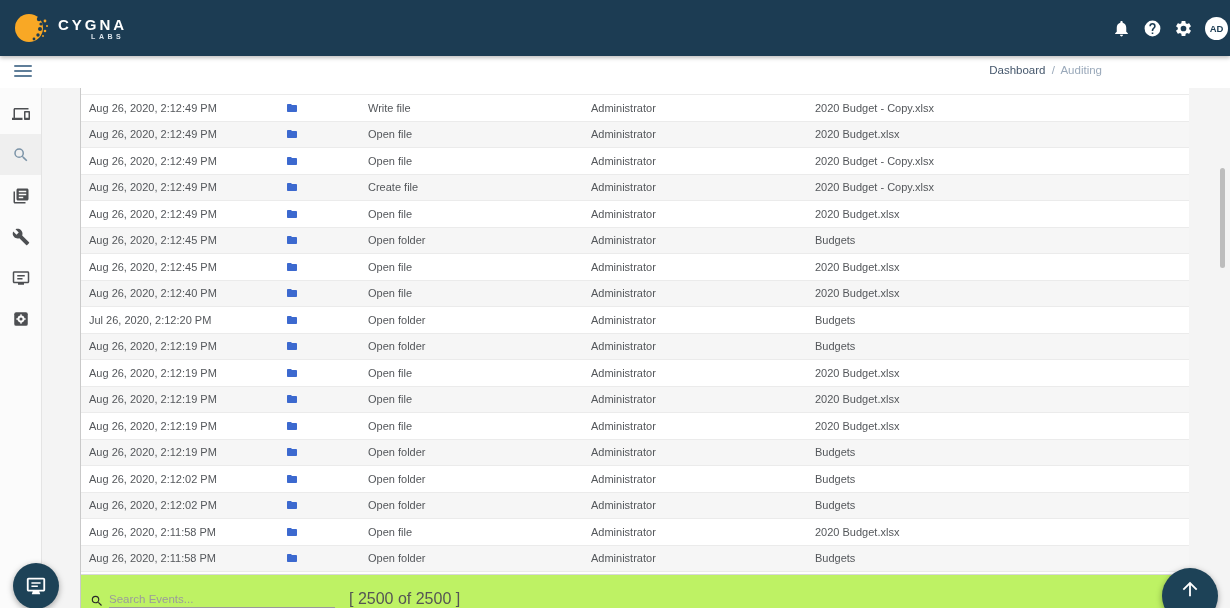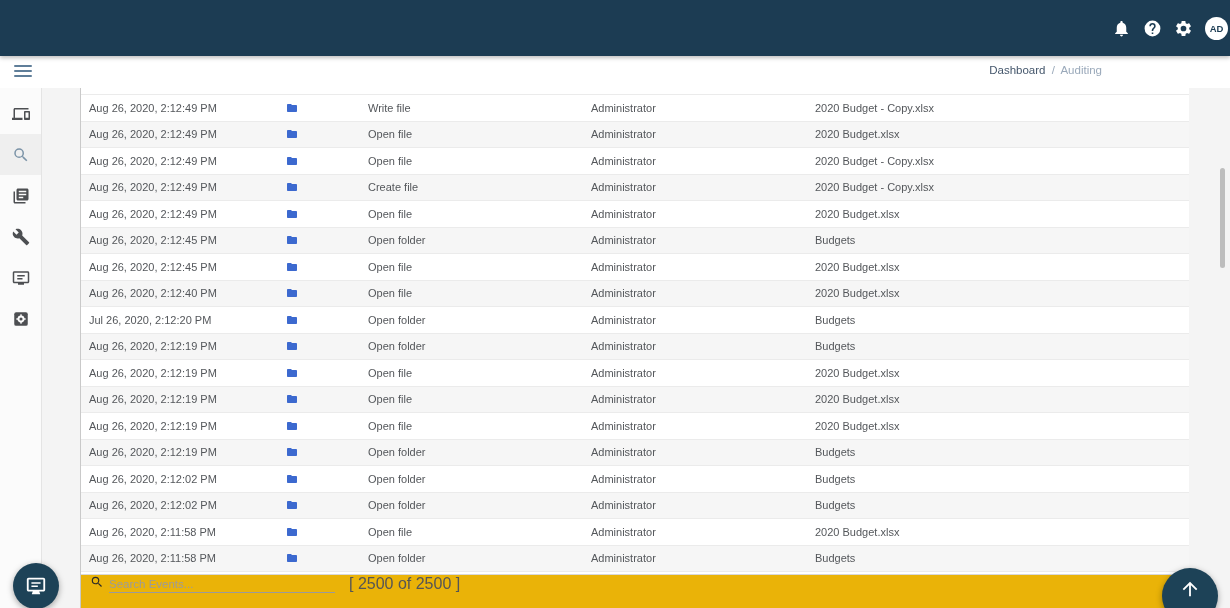--- a/index.html
+++ b/index.html
@@ -47,22 +47,22 @@
   .row { display:grid; grid-template-columns:185px 80px 212px 213px 1fr;
          height:26.5px; align-items:center; border-bottom:1px solid #ebebeb;
          font-size:11px; color:#54575b; background:#fff; cursor:pointer;gap:11px; }
   .tbody .row:nth-child(even) { background:#f6f6f6; }
   .cell-time { padding-left:8px; }
   .cell-icon { padding-left:8px; display:flex; align-items:center; }
   .cell-icon svg { width:14px; height:12px; fill:#3c69cf; }
 
   
   .table-footer { position:absolute; left:0; bottom:0; width:100%; height:34px;
-                  background:#eab308; border-top:1px solid #d8d8d8;
-                  display:flex; align-items:flex-start; padding-left:9px; }
+                  background:#bef264; border-top:1px solid #d8d8d8;
+                  display:flex; align-items:flex-end; padding-left:9px; }
   .search-icon-f { width:14px; height:14px; fill:#2a2a2a; flex:0 0 auto; }
   .search-input { margin-left:5px; width:226px; border:none; outline:none; background:transparent;
                   border-bottom:1px solid #9a9a9a; font-size:11.5px; height:18px; color:#444;
                   font-family:"Liberation Sans", sans-serif; }
   .search-input::placeholder { color:#9b9b9b; }
   .count-label { margin-left:14px; font-size:16px; color:#555; }
 
   
   .scroll-thumb { position:absolute; left:1220px; top:168px; width:5px; height:100px;
                   background:#bdbdbd; border-radius:3px; cursor:pointer; }
@@ -74,20 +74,38 @@
   .chat-fab svg { width:22px; height:22px; fill:#fff; }
   .top-fab { position:absolute; left:1162px; top:568px; width:56px; height:56px; border-radius:50%;
              background:#1d4257; display:flex; align-items:flex-start; justify-content:center;
              box-shadow:0 2px 6px rgba(0,0,0,.35); cursor:pointer; z-index:30; }
   .top-fab svg { width:22px; height:22px; fill:#fff; margin-top:10px; }
 </style>
 </head>
 <body>
 
 <div class="header">
+  <div class="logo">
+    <svg width="36" height="34" viewBox="0 0 36 34">
+      <circle cx="15" cy="17" r="14" fill="#f9a825"></circle>
+      <circle cx="25" cy="8" r="2.2" fill="#1c3c53"></circle>
+      <circle cx="27" cy="13" r="1.6" fill="#1c3c53"></circle>
+      <circle cx="26" cy="18" r="2.0" fill="#1c3c53"></circle>
+      <circle cx="24" cy="24" r="1.7" fill="#1c3c53"></circle>
+      <circle cx="20" cy="28" r="1.4" fill="#1c3c53"></circle>
+      <circle cx="31" cy="10" r="1.4" fill="#f9a825"></circle>
+      <circle cx="33" cy="15" r="1.0" fill="#f9a825"></circle>
+      <circle cx="31" cy="20" r="1.3" fill="#f9a825"></circle>
+      <circle cx="29" cy="25" r="0.9" fill="#f9a825"></circle>
+    </svg>
+    <div class="logo-text">
+      <div class="brand">CYGNA</div>
+      <div class="brand-sub">LABS</div>
+    </div>
+  </div>
   <div class="header-right">
     <svg class="hicon" viewBox="0 0 24 24" fill="#fff">
       <path d="M12 22c1.1 0 2-.9 2-2h-4c0 1.1.9 2 2 2zm6-6v-5c0-3.07-1.64-5.64-4.5-6.32V4c0-.83-.67-1.5-1.5-1.5s-1.5.67-1.5 1.5v.68C7.63 5.36 6 7.92 6 11v5l-2 2v1h16v-1l-2-2z"></path>
     </svg>
     <svg class="hicon" viewBox="0 0 24 24" fill="#fff">
       <path d="M12 2a10 10 0 1 0 0 20 10 10 0 0 0 0-20zm1 17h-2v-2h2v2zm2.07-7.75l-.9.92C13.45 12.9 13 13.5 13 15h-2v-.5c0-1.1.45-2.1 1.17-2.83l1.24-1.26c.37-.36.59-.86.59-1.41a2 2 0 0 0-4 0H8a4 4 0 0 1 8 0c0 .88-.36 1.68-.93 2.25z"></path>
     </svg>
     <svg class="hicon" viewBox="0 0 24 24" fill="#fff">
       <path d="M19.14 12.94c.04-.3.06-.61.06-.94 0-.32-.02-.64-.07-.94l2.03-1.58c.18-.14.23-.41.12-.61l-1.92-3.32c-.12-.22-.37-.29-.59-.22l-2.39.96c-.5-.38-1.03-.7-1.62-.94L14.4 2.81c-.04-.24-.24-.41-.48-.41h-3.84c-.24 0-.43.17-.47.41l-.36 2.54c-.59.24-1.13.57-1.62.94l-2.39-.96c-.22-.08-.47 0-.59.22L2.74 8.87c-.12.21-.08.47.12.61l2.03 1.58c-.05.3-.09.63-.09.94s.02.64.07.94l-2.03 1.58c-.18.14-.23.41-.12.61l1.92 3.32c.12.22.37.29.59.22l2.39-.96c.5.38 1.03.7 1.62.94l.36 2.54c.05.24.24.41.48.41h3.84c.24 0 .44-.17.47-.41l.36-2.54c.59-.24 1.13-.56 1.62-.94l2.39.96c.22.08.47 0 .59-.22l1.92-3.32c.12-.22.07-.47-.12-.61l-2.01-1.58zM12 15.6A3.6 3.6 0 1 1 12 8.4a3.6 3.6 0 0 1 0 7.2z"></path>
     </svg>

